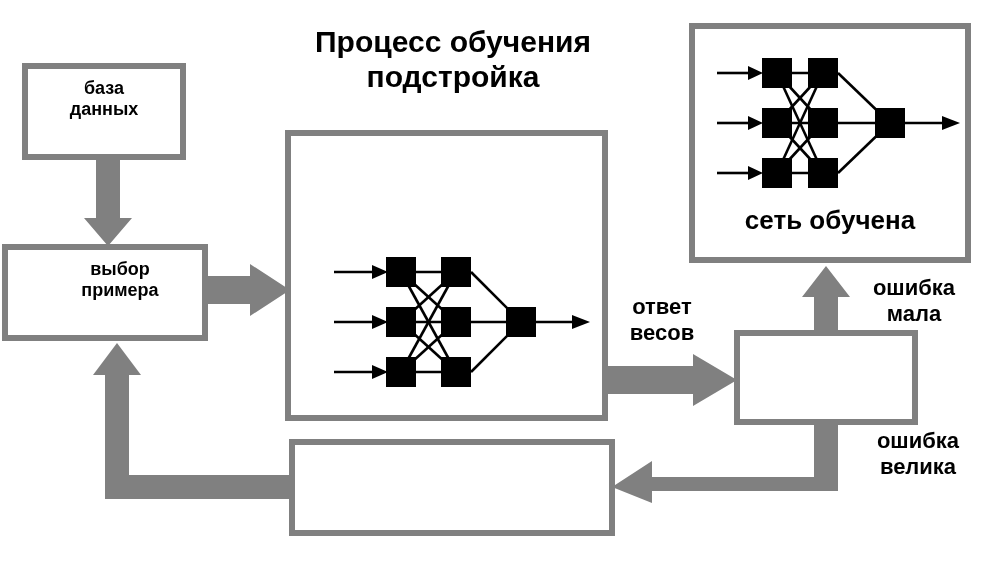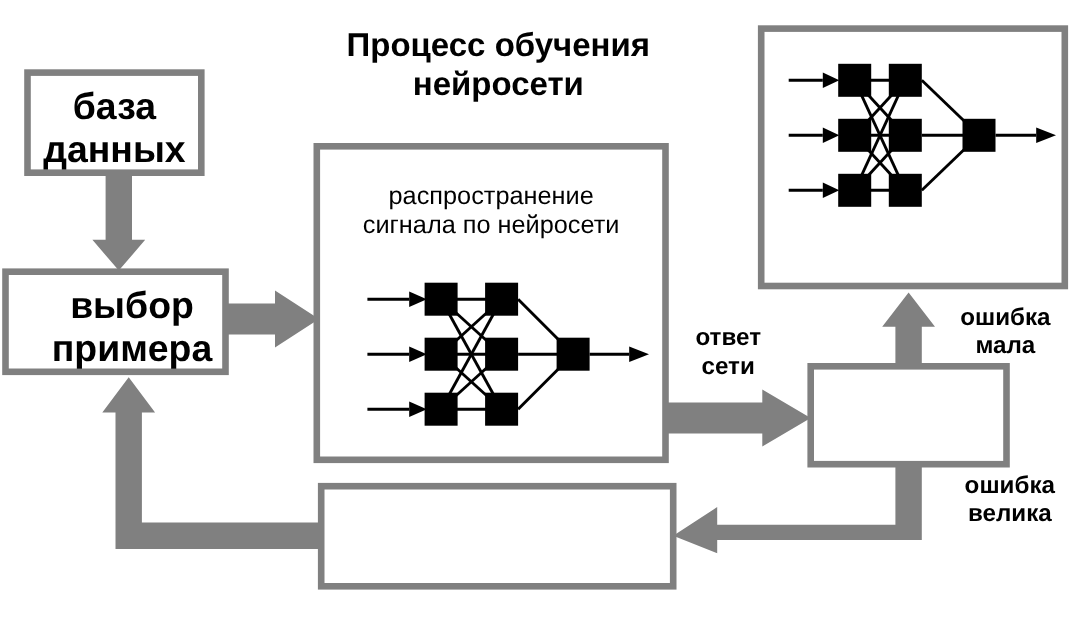--- a/index.html
+++ b/index.html
@@ -27,21 +27,21 @@
   .lbl {
     position: absolute;
     color: #000000;
     font-weight: bold;
     text-align: center;
     line-height: 1.16;
     white-space: pre-line;
     user-select: none;
   }
   .box-label {
-    font-size: 34px;
+    font-size: 18px;
   }
   .title-label {
     font-size: 30px;
   }
   .prop-label {
     font-size: 23px;
     font-weight: normal;
   }
   .edge-label {
     font-size: 22px;
@@ -160,36 +160,35 @@
       <rect x="762" y="108" width="30" height="30"></rect>
       <rect x="762" y="158" width="30" height="30"></rect>
       <rect x="808" y="58" width="30" height="30"></rect>
       <rect x="808" y="108" width="30" height="30"></rect>
       <rect x="808" y="158" width="30" height="30"></rect>
       <rect x="875" y="108" width="30" height="30"></rect>
     </g>
   </svg>
 
   <div class="lbl title-label" style="left:248px; top:25px; width:410px;">Процесс обучения
-нейросети</div>
+подстройка</div>
 
   <div class="lbl box-label" style="left:25px; top:78px; width:158px;">база
 данных</div>
 
   <div class="lbl box-label" style="left:20px; top:259px; width:200px;">выбор
 примера</div>
 
-  <div class="lbl prop-label" style="left:296px; top:164px; width:301px;">распространение
-сигнала по нейросети</div>
 
 
 
+  <div class="lbl trained-label" style="left:692px; top:205px; width:276px;">сеть обучена</div>
 
   <div class="lbl edge-label" style="left:610px; top:294px; width:104px;">ответ
-сети</div>
+весов</div>
 
   <div class="lbl edge-label" style="left:855px; top:275px; width:118px;">ошибка
 мала</div>
 
   <div class="lbl edge-label" style="left:855px; top:428px; width:126px;">ошибка
 велика</div>
 
 </div>
 
 </body></html>

